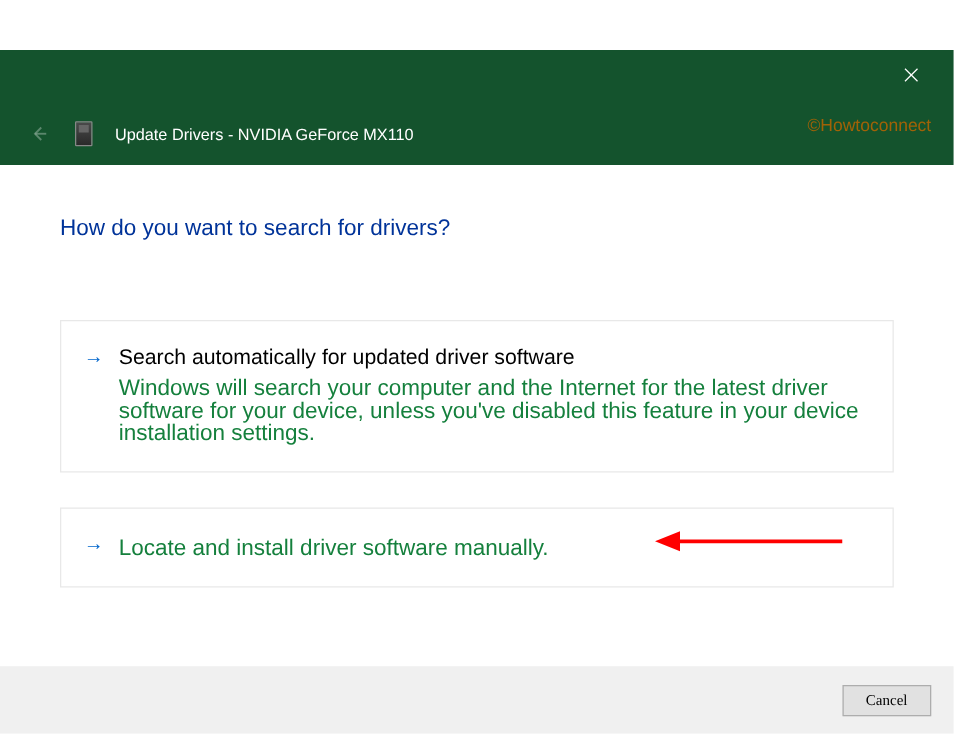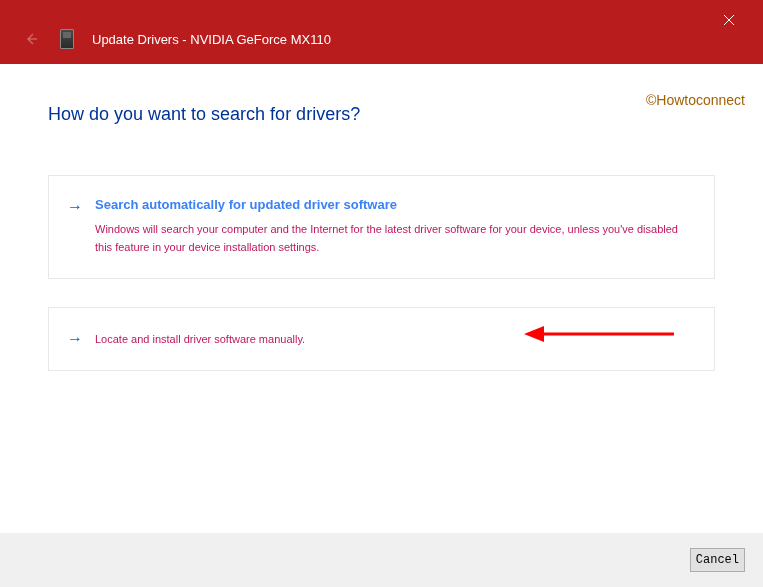--- a/index.html
+++ b/index.html
@@ -9,24 +9,25 @@
     }
     body {
       font-family: "Segoe UI", Tahoma, sans-serif;
       background: #fff;
       width: 763px;
       height: 587px;
       position: relative;
       overflow: hidden;
     }
     .titlebar {
-      background: #b91c1c;
-      height: 64px;
+      background: #14532d;
+      height: 92px;
       position: relative;
       color: #fff;
+      margin-top: 40px;
     }
     .close-btn {
       position: absolute;
       top: 6px;
       right: 14px;
       width: 40px;
       height: 28px;
       display: flex;
       align-items: center;
       justify-content: center;
@@ -80,21 +81,21 @@
       font-size: 14px;
       color: #a16207;
     }
     .content {
       padding: 40px 48px 0 48px;
     }
     .heading {
       color: #003399;
       font-size: 18px;
       font-weight: 400;
-      margin-bottom: 50px;
+      margin-bottom: 63px;
     }
     .option-box {
       border: 1px solid #e8e8e8;
       padding: 18px 18px 22px 18px;
       margin-bottom: 28px;
       cursor: pointer;
       position: relative;
     }
     .option-header {
       display: flex;
@@ -104,28 +105,28 @@
     .arrow-icon {
       color: #0066cc;
       font-size: 16px;
       line-height: 22px;
       flex-shrink: 0;
     }
     .option-content {
       flex: 1;
     }
     .option-title {
-      color: #3b82f6;
-      font-size: 13px;
-      font-weight: 700;
+      color: #000000;
+      font-size: 17px;
+      font-weight: 400;
       line-height: 22px;
     }
     .option-desc {
-      color: #be185d;
-      font-size: 11px;
+      color: #15803d;
+      font-size: 18px;
       line-height: 18px;
       margin-top: 4px;
     }
     .red-arrow {
       position: absolute;
       top: 14px;
       right: 40px;
       pointer-events: none;
     }
     .footer {
@@ -136,23 +137,23 @@
       height: 54px;
       background: #f0f0f0;
       display: flex;
       align-items: center;
       justify-content: flex-end;
       padding-right: 18px;
     }
     .cancel-btn {
       background: #e1e1e1;
       border: 1px solid #adadad;
-      padding: 4px 5px;
+      padding: 4px 18px;
       font-size: 12px;
-      font-family: Liberation Mono, monospace;
+      font-family: Liberation Serif, serif;
       cursor: pointer;
     }
   </style>
 </head>
 <body>
 
 <div class="titlebar">
   <div class="close-btn">
     <svg viewBox="0 0 12 12">
       <line x1="1" y1="1" x2="11" y2="11" stroke="#fff" stroke-width="1"></line>

